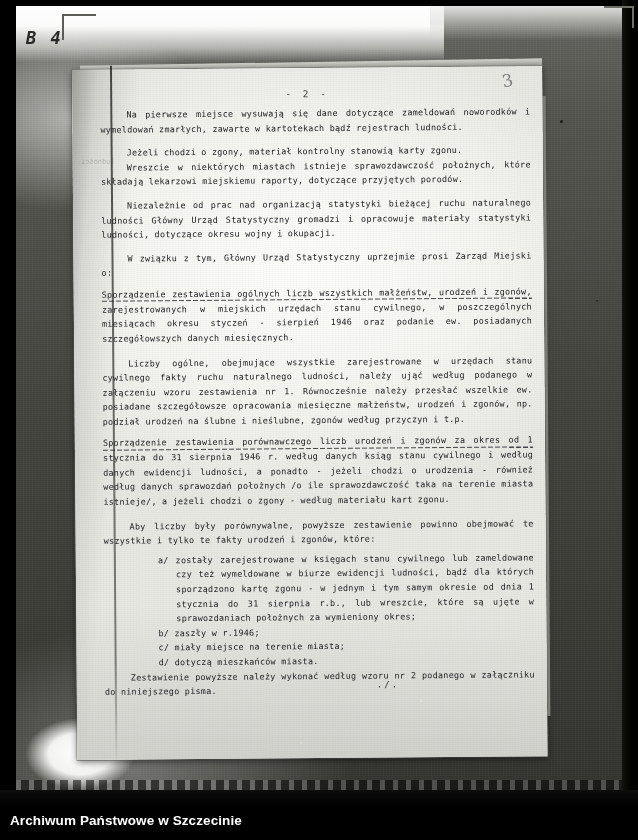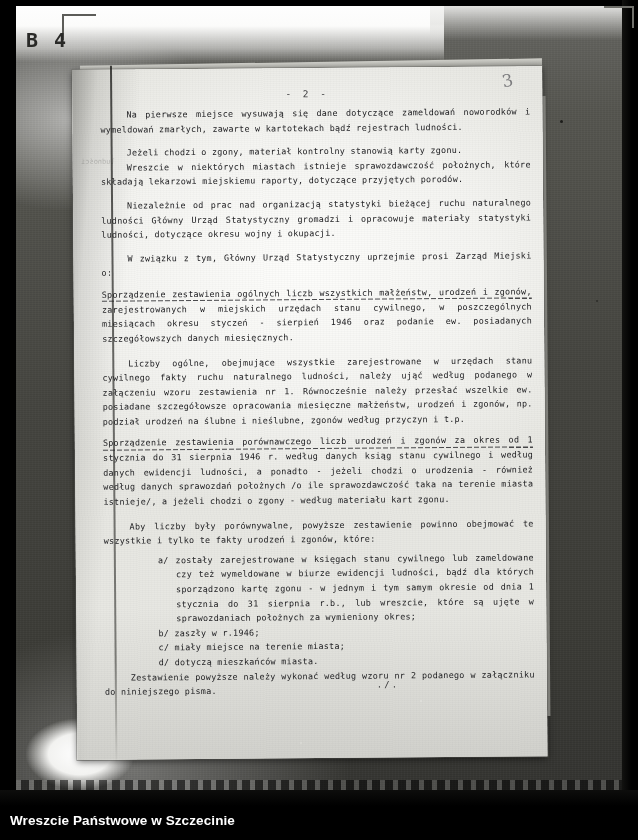--- a/index.html
+++ b/index.html
@@ -59,22 +59,22 @@
   .regmark i{position:absolute;background:#5c5c58;}
   .reg-tl{left:62px;top:14px;}
   .reg-tl .v{left:0;top:0;width:2px;height:26px;}
   .reg-tl .h{left:0;top:0;width:34px;height:2px;}
   .reg-tr{left:600px;top:6px;}
   .reg-tr .v{right:0;top:0;width:2px;height:22px;background:#70706b;}
   .reg-tr .h{right:0;top:0;width:30px;height:2px;background:#70706b;}
 
   .frame-label{
     position:absolute;left:26px;top:28px;
-    font-family:"DejaVu Sans Mono",monospace;font-size:20px;font-weight:700;
-    color:#2a2a28;letter-spacing:2px;
+    font-family:"DejaVu Sans Mono",monospace;font-size:17px;font-weight:700;
+    color:#2a2a28;letter-spacing:2px;font-style:italic;
   }
 
   
   .sheet{
     position:absolute;left:72px;top:70px;width:470px;height:690px;
     transform:rotate(-0.45deg);transform-origin:0 0;
     background:
       radial-gradient(ellipse 340px 240px at 230px 200px, #fdfdfb 0%, #f4f4f1 55%, #e7e7e2 100%),
       linear-gradient(178deg,#fbfbf9,#eeeeea 70%,#e2e2dc);
     box-shadow:0 2px 7px rgba(0,0,0,.55), 0 0 0 1px rgba(120,120,114,.55);
@@ -264,15 +264,15 @@
     <i class="v"></i>
       <i class="h"></i>
   </div>
   <div class="regmark reg-tr">
     <i class="v"></i>
       <i class="h"></i>
   </div>
   <div class="frame-label">B 4</div>
 
   <div class="wm-bar"></div>
-  <div class="wm-text">Wreszcie Państwowe w Szczecinie</div>
+  <div class="wm-text">Archiwum Państwowe w Szczecinie</div>
 
 </div>
 
 </body></html>

